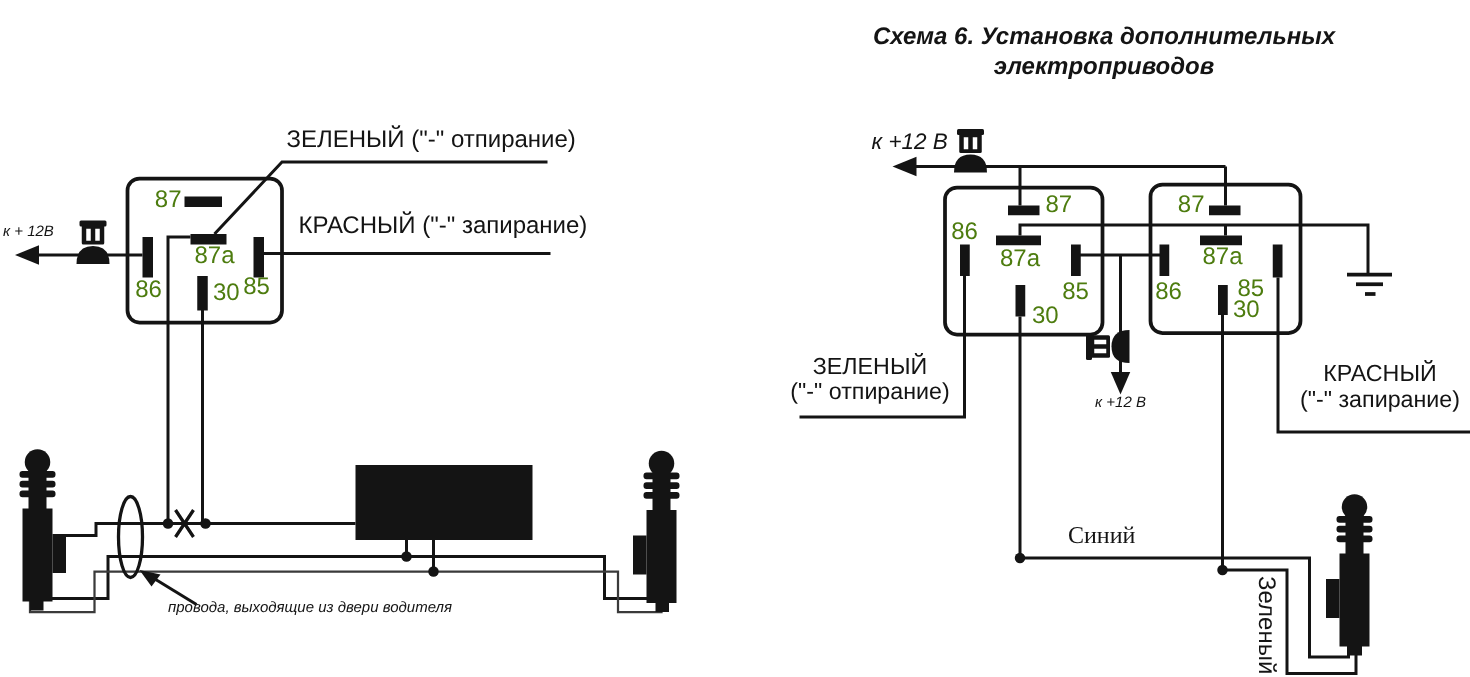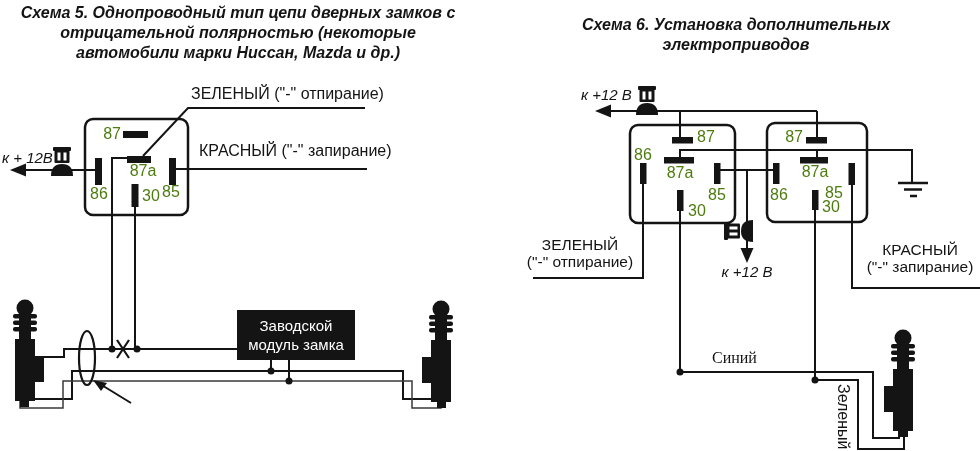--- a/index.html
+++ b/index.html
@@ -3,21 +3,21 @@
 <meta charset="utf-8">
 <style>
   html,body{margin:0;padding:0;background:#fff;}
   #canvas{position:relative;width:980px;height:451px;background:#fff;overflow:hidden;
           font-family:"Liberation Sans", sans-serif;color:#141414;}
   .lbl{position:absolute;white-space:nowrap;font-size:16px;color:#141414;}
   .pin{position:absolute;font-size:16px;color:#4d7c0f;}
   .ctr{text-align:center;}
   .rgt{text-align:right;}
   .title{position:absolute;font-style:italic;font-weight:bold;font-size:16px;line-height:20px;text-align:center;}
-  .ital{font-style:italic;font-size:15px;}
+  .ital{font-style:italic;font-size:10px;}
   svg{position:absolute;left:0;top:0;}
   #module-label{position:absolute;left:237px;top:310px;width:118px;height:50px;
        display:flex;align-items:center;justify-content:center;text-align:center;
        color:#fff;font-size:15px;line-height:19px;}
   #s6-green-name{position:absolute;left:834px;top:384px;height:74px;
        writing-mode:vertical-rl;font-size:16px;}
   .two{position:absolute;text-align:center;font-size:15.5px;line-height:17px;}
 </style>
 </head>
 <body>
@@ -170,32 +170,31 @@
           <rect x="5" y="21.5" width="24" height="4.5" rx="2"></rect>
           <rect x="5" y="28" width="24" height="4.5" rx="2"></rect>
         <rect x="11" y="12" width="12" height="30"></rect>
         <rect x="7" y="40" width="20" height="62"></rect>
         <rect x="27" y="57" width="9" height="26"></rect>
         <rect x="12" y="100" width="9" height="8"></rect>
       </g>
     </g>
   </svg>
 
-  <div class="title" style="left:8px;top:3px;width:460px;">Схема 5. Однопроводный тип цепи дверных замков с отрицательной полярностью (некоторые автомобили марки Ниссан, Mazda и др.)</div>
   <div class="title" style="left:538px;top:3px;width:396px;margin-top:12px;">Схема 6. Установка дополнительных электроприводов</div>
 
   <div class="lbl ital" style="left:2px;top:149px;">к + 12В</div>
   <div class="lbl" style="left:191px;top:85px;">ЗЕЛЕНЫЙ ("-" отпирание)</div>
   <div class="lbl" style="left:199px;top:142px;">КРАСНЫЙ ("-" запирание)</div>
   <div class="pin rgt" style="left:99px;top:125px;width:22px;">87</div>
   <div class="pin ctr" style="left:125px;top:162px;width:36px;">87a</div>
   <div class="pin ctr" style="left:86px;top:185px;width:26px;">86</div>
   <div class="pin ctr" style="left:158px;top:183px;width:26px;">85</div>
   <div class="pin" style="left:142px;top:187px;">30</div>
-  <div id="module-label">Заводской модуль замка</div>
+  <div class="lbl ital" style="left:112px;top:400px;">провода, выходящие из двери водителя</div>
 
   <div class="lbl ital" style="left:581px;top:86px;font-size:15px;">к +12 В</div>
   <div class="lbl ital ctr" style="left:704px;top:263px;width:86px;white-space:nowrap;">к +12 В</div>
 
   <div class="two" style="left:516px;top:236px;width:128px;">
     <div>ЗЕЛЕНЫЙ</div>
     <div>("-" отпирание)</div>
   </div>
   <div class="two" style="left:858px;top:241px;width:124px;">
     <div>КРАСНЫЙ</div>

